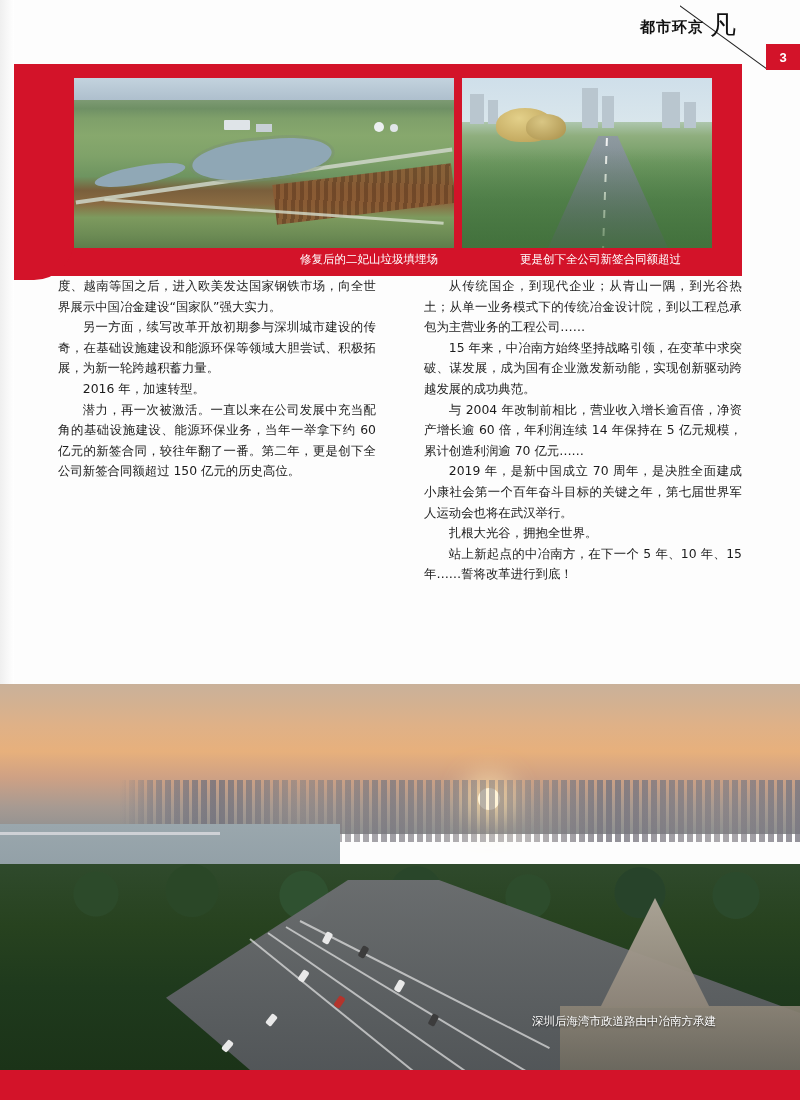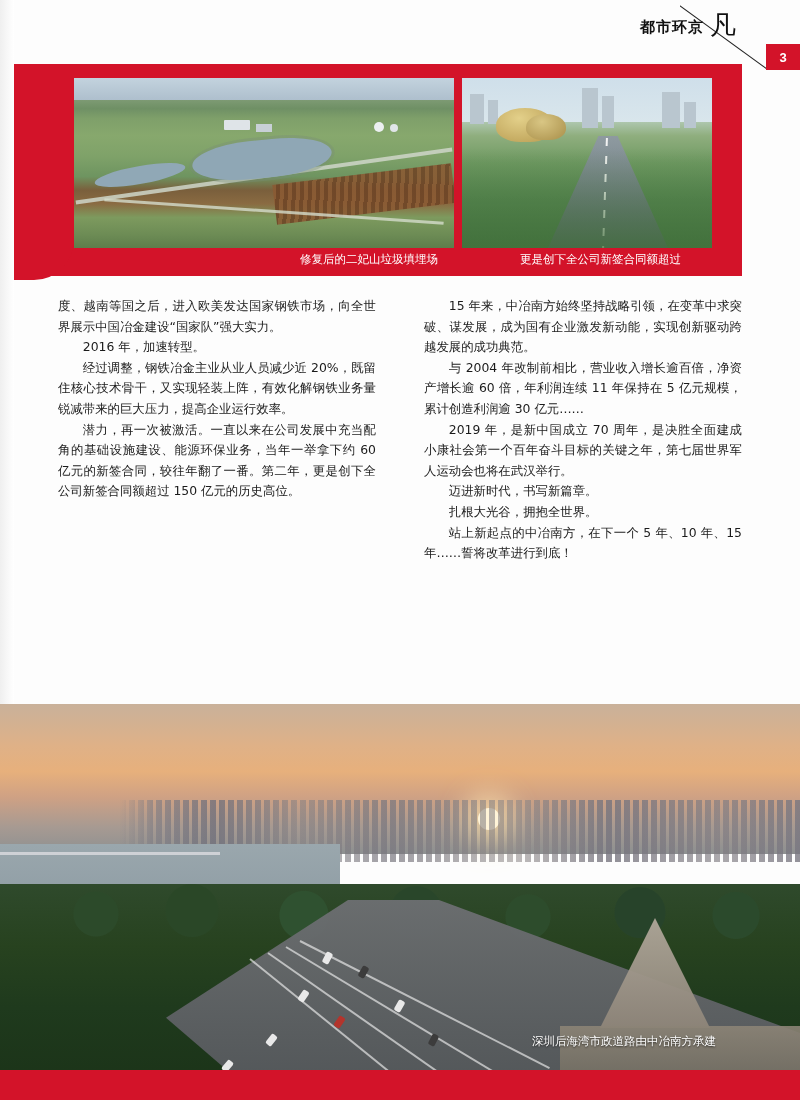--- a/index.html
+++ b/index.html
@@ -148,38 +148,37 @@
   .caption{
     position:absolute;color:#ffffff;font-size:11.5px;
     font-family:"DejaVu Sans", sans-serif;
     white-space:nowrap;
   }
   .cap-1{left:300px;top:252px;}
   .cap-2{left:520px;top:252px;}
 
   
   .columns{
-    position:absolute;left:58px;top:296px;width:684px;height:390px;
+    position:absolute;left:58px;top:276px;width:684px;height:390px;
   }
   .col{
     position:absolute;top:0;width:318px;
     font-family:"DejaVu Sans", sans-serif;
     font-size:12.4px;line-height:20.6px;color:#1b1b1b;
     text-align:justify;
   }
   .col-left{left:0;}
   .col-right{left:366px;}
   .col p{margin:0;text-indent:2em;}
   .col p.noindent{text-indent:0;}
 
   
   .hero{
     position:absolute;left:0;top:684px;width:800px;height:386px;
     overflow:hidden;
-    margin-top:20px;
   }
   .hero-sky{
     position:absolute;left:0;top:0;width:800px;height:150px;
     background:linear-gradient(180deg,#c9b19a 0%,#dfb187 28%,#e7b07c 45%,#cfa184 62%,#a79a92 82%,#8d9091 100%);
   }
   .hero-sun{
     position:absolute;left:478px;top:104px;width:22px;height:22px;
     border-radius:50%;background:#fff4d8;
     box-shadow:0 0 26px 14px rgba(255,226,170,.75);
   }
@@ -303,29 +302,29 @@
       <div class="p2-green"></div>
     </div>
   </div>
 
   <div class="caption cap-1">修复后的二妃山垃圾填埋场</div>
   <div class="caption cap-2">更是创下全公司新签合同额超过</div>
 
   <div class="columns">
     <div class="col col-left">
       <p class="noindent">度、越南等国之后，进入欧美发达国家钢铁市场，向全世界展示中国冶金建设“国家队”强大实力。</p>
+      <p>另一方面，续写改革开放初期参与深圳城市建设的传奇，在基础设施建设和能源环保等领域大胆尝试、积极拓展，为新一轮跨越积蓄力量。</p>
       <p>2016 年，加速转型。</p>
-      <p>经过调整，钢铁冶金主业从业人员减少近 20%，既留住核心技术骨干，又实现轻装上阵，有效化解钢铁业务量锐减带来的巨大压力，提高企业运行效率。</p>
       <p>潜力，再一次被激活。一直以来在公司发展中充当配角的基础设施建设、能源环保业务，当年一举拿下约 60 亿元的新签合同，较往年翻了一番。第二年，更是创下全公司新签合同额超过 150 亿元的历史高位。</p>
     </div>
     <div class="col col-right">
+      <p>从传统国企，到现代企业；从青山一隅，到光谷热土；从单一业务模式下的传统冶金设计院，到以工程总承包为主营业务的工程公司……</p>
       <p>15 年来，中冶南方始终坚持战略引领，在变革中求突破、谋发展，成为国有企业激发新动能，实现创新驱动跨越发展的成功典范。</p>
-      <p>与 2004 年改制前相比，营业收入增长逾百倍，净资产增长逾 60 倍，年利润连续 11 年保持在 5 亿元规模，累计创造利润逾 30 亿元……</p>
+      <p>与 2004 年改制前相比，营业收入增长逾百倍，净资产增长逾 60 倍，年利润连续 14 年保持在 5 亿元规模，累计创造利润逾 70 亿元……</p>
       <p>2019 年，是新中国成立 70 周年，是决胜全面建成小康社会第一个百年奋斗目标的关键之年，第七届世界军人运动会也将在武汉举行。</p>
-      <p>迈进新时代，书写新篇章。</p>
       <p>扎根大光谷，拥抱全世界。</p>
       <p>站上新起点的中冶南方，在下一个 5 年、10 年、15 年……誓将改革进行到底！</p>
     </div>
   </div>
 
   <div class="hero">
     <div class="hero-sky"></div>
     <div class="hero-sun"></div>
     <div class="hero-skyline"></div>
     <div class="hero-sea"></div>

